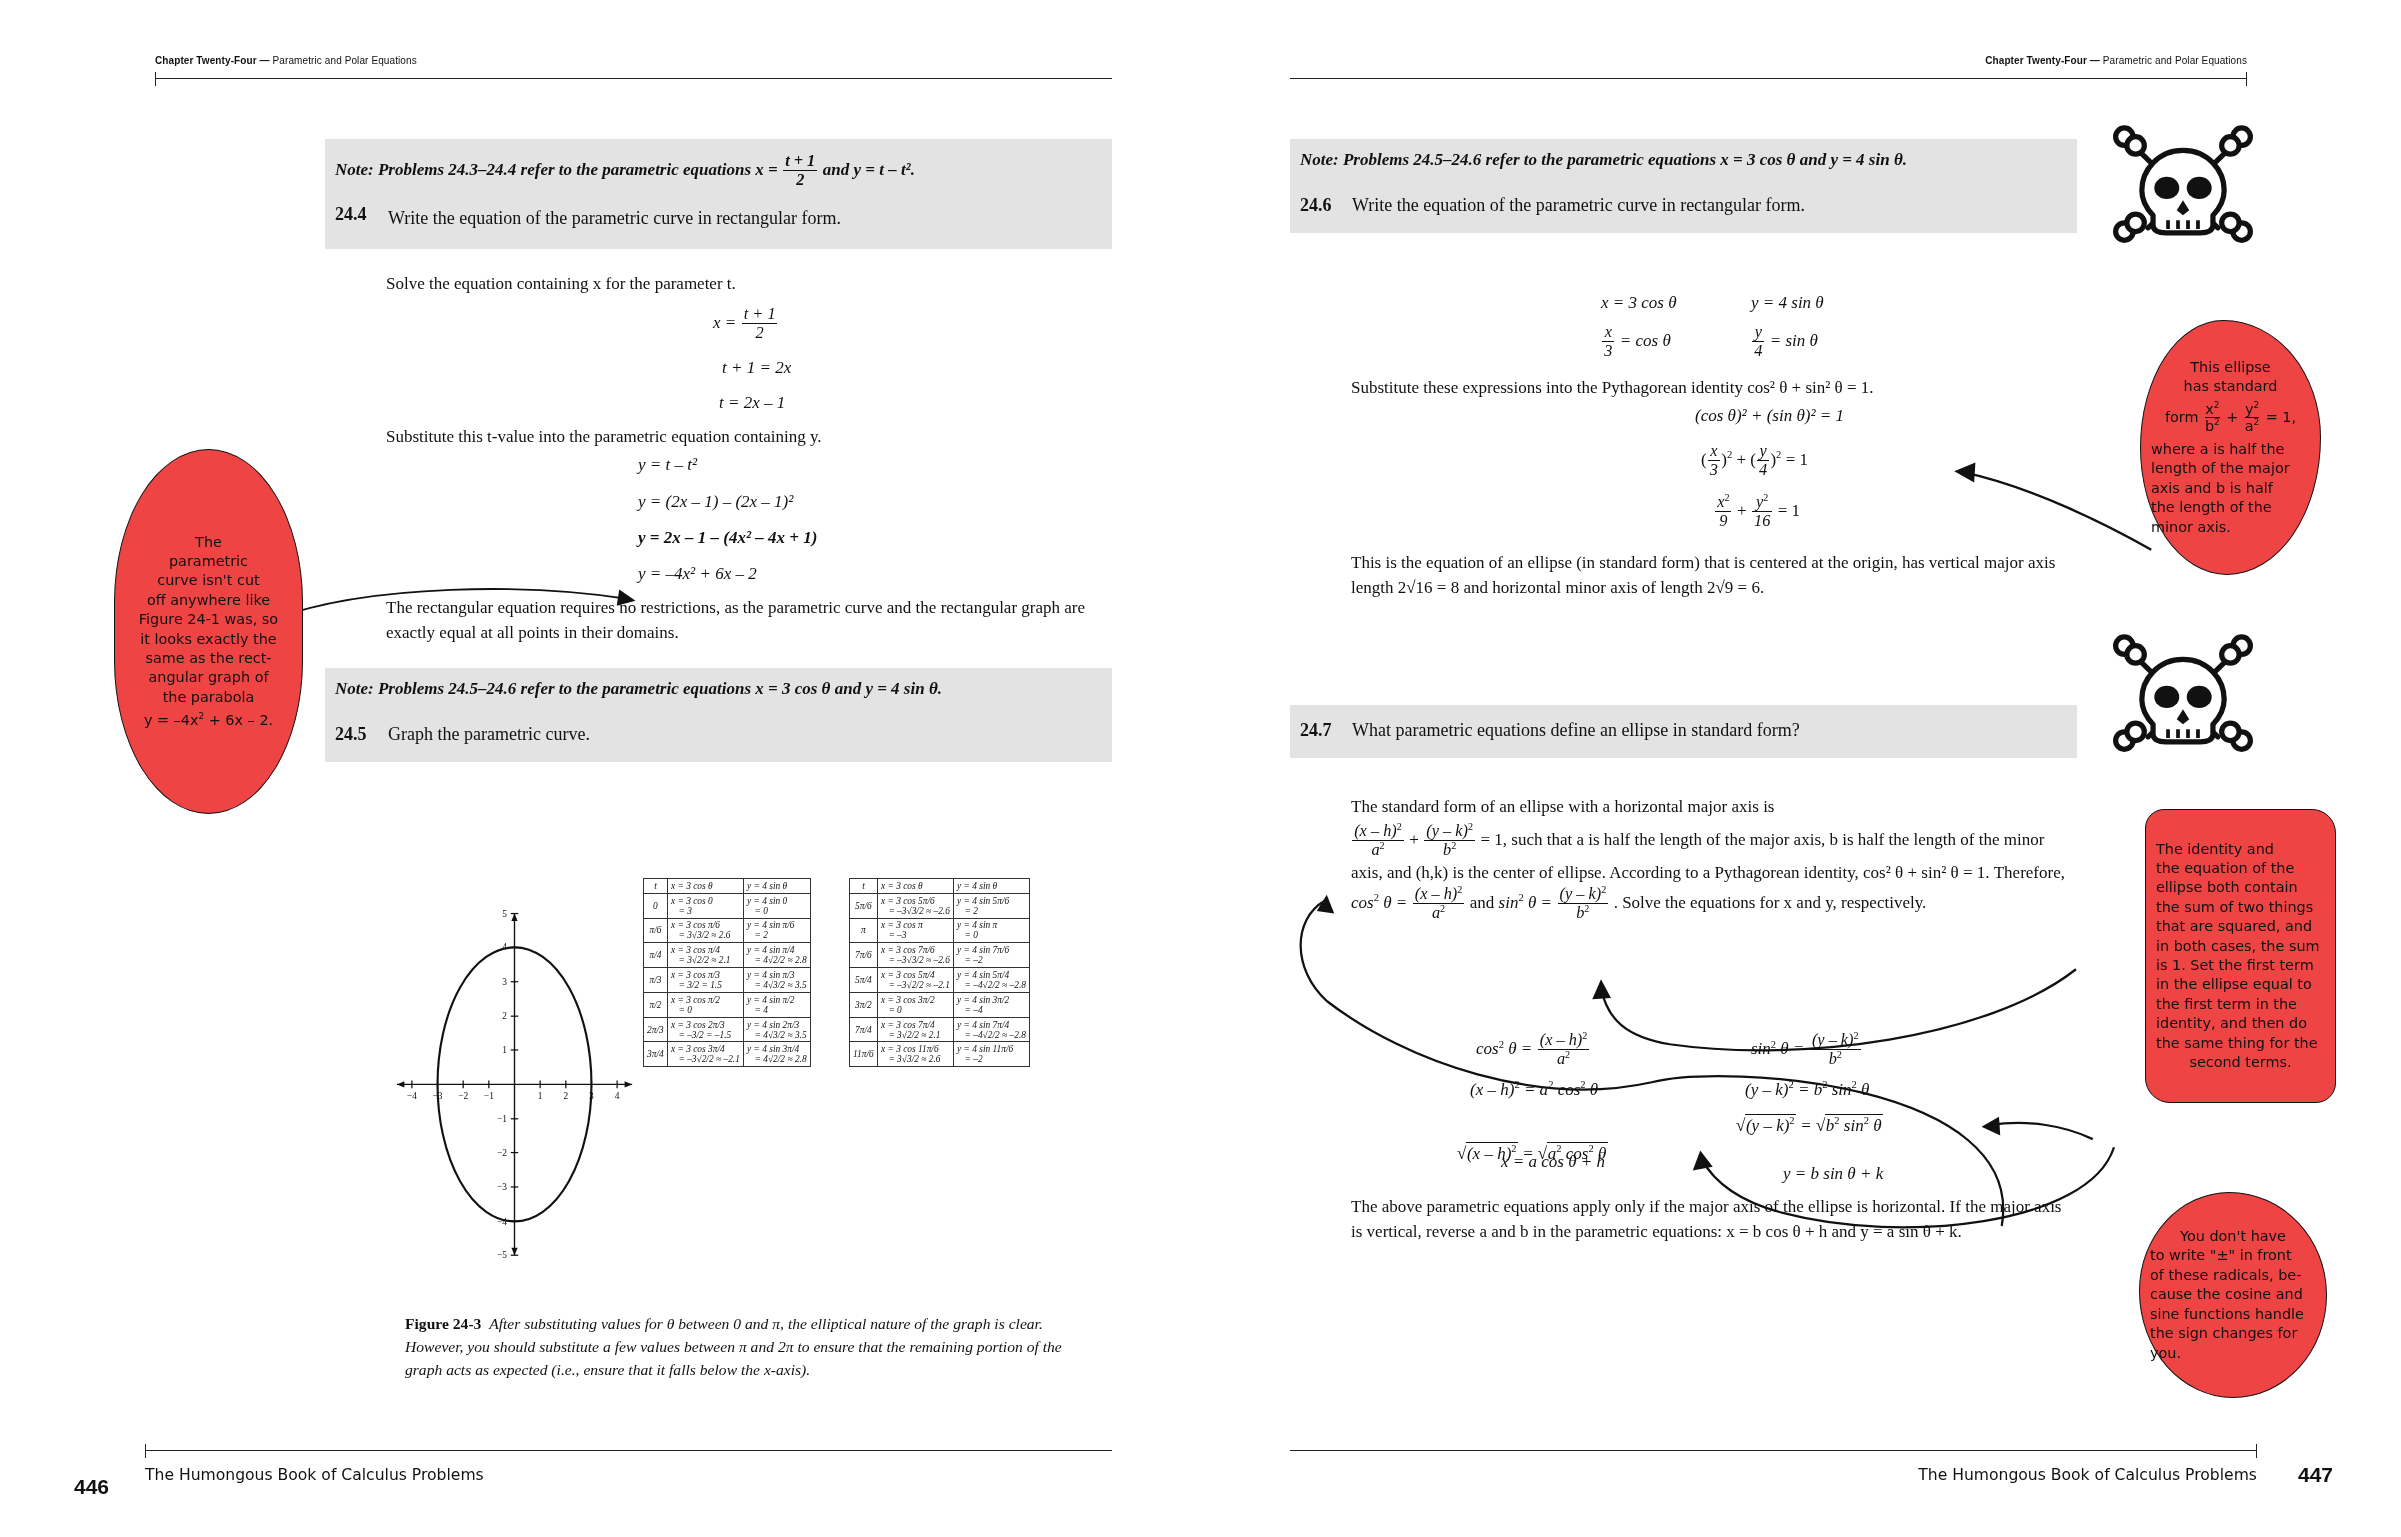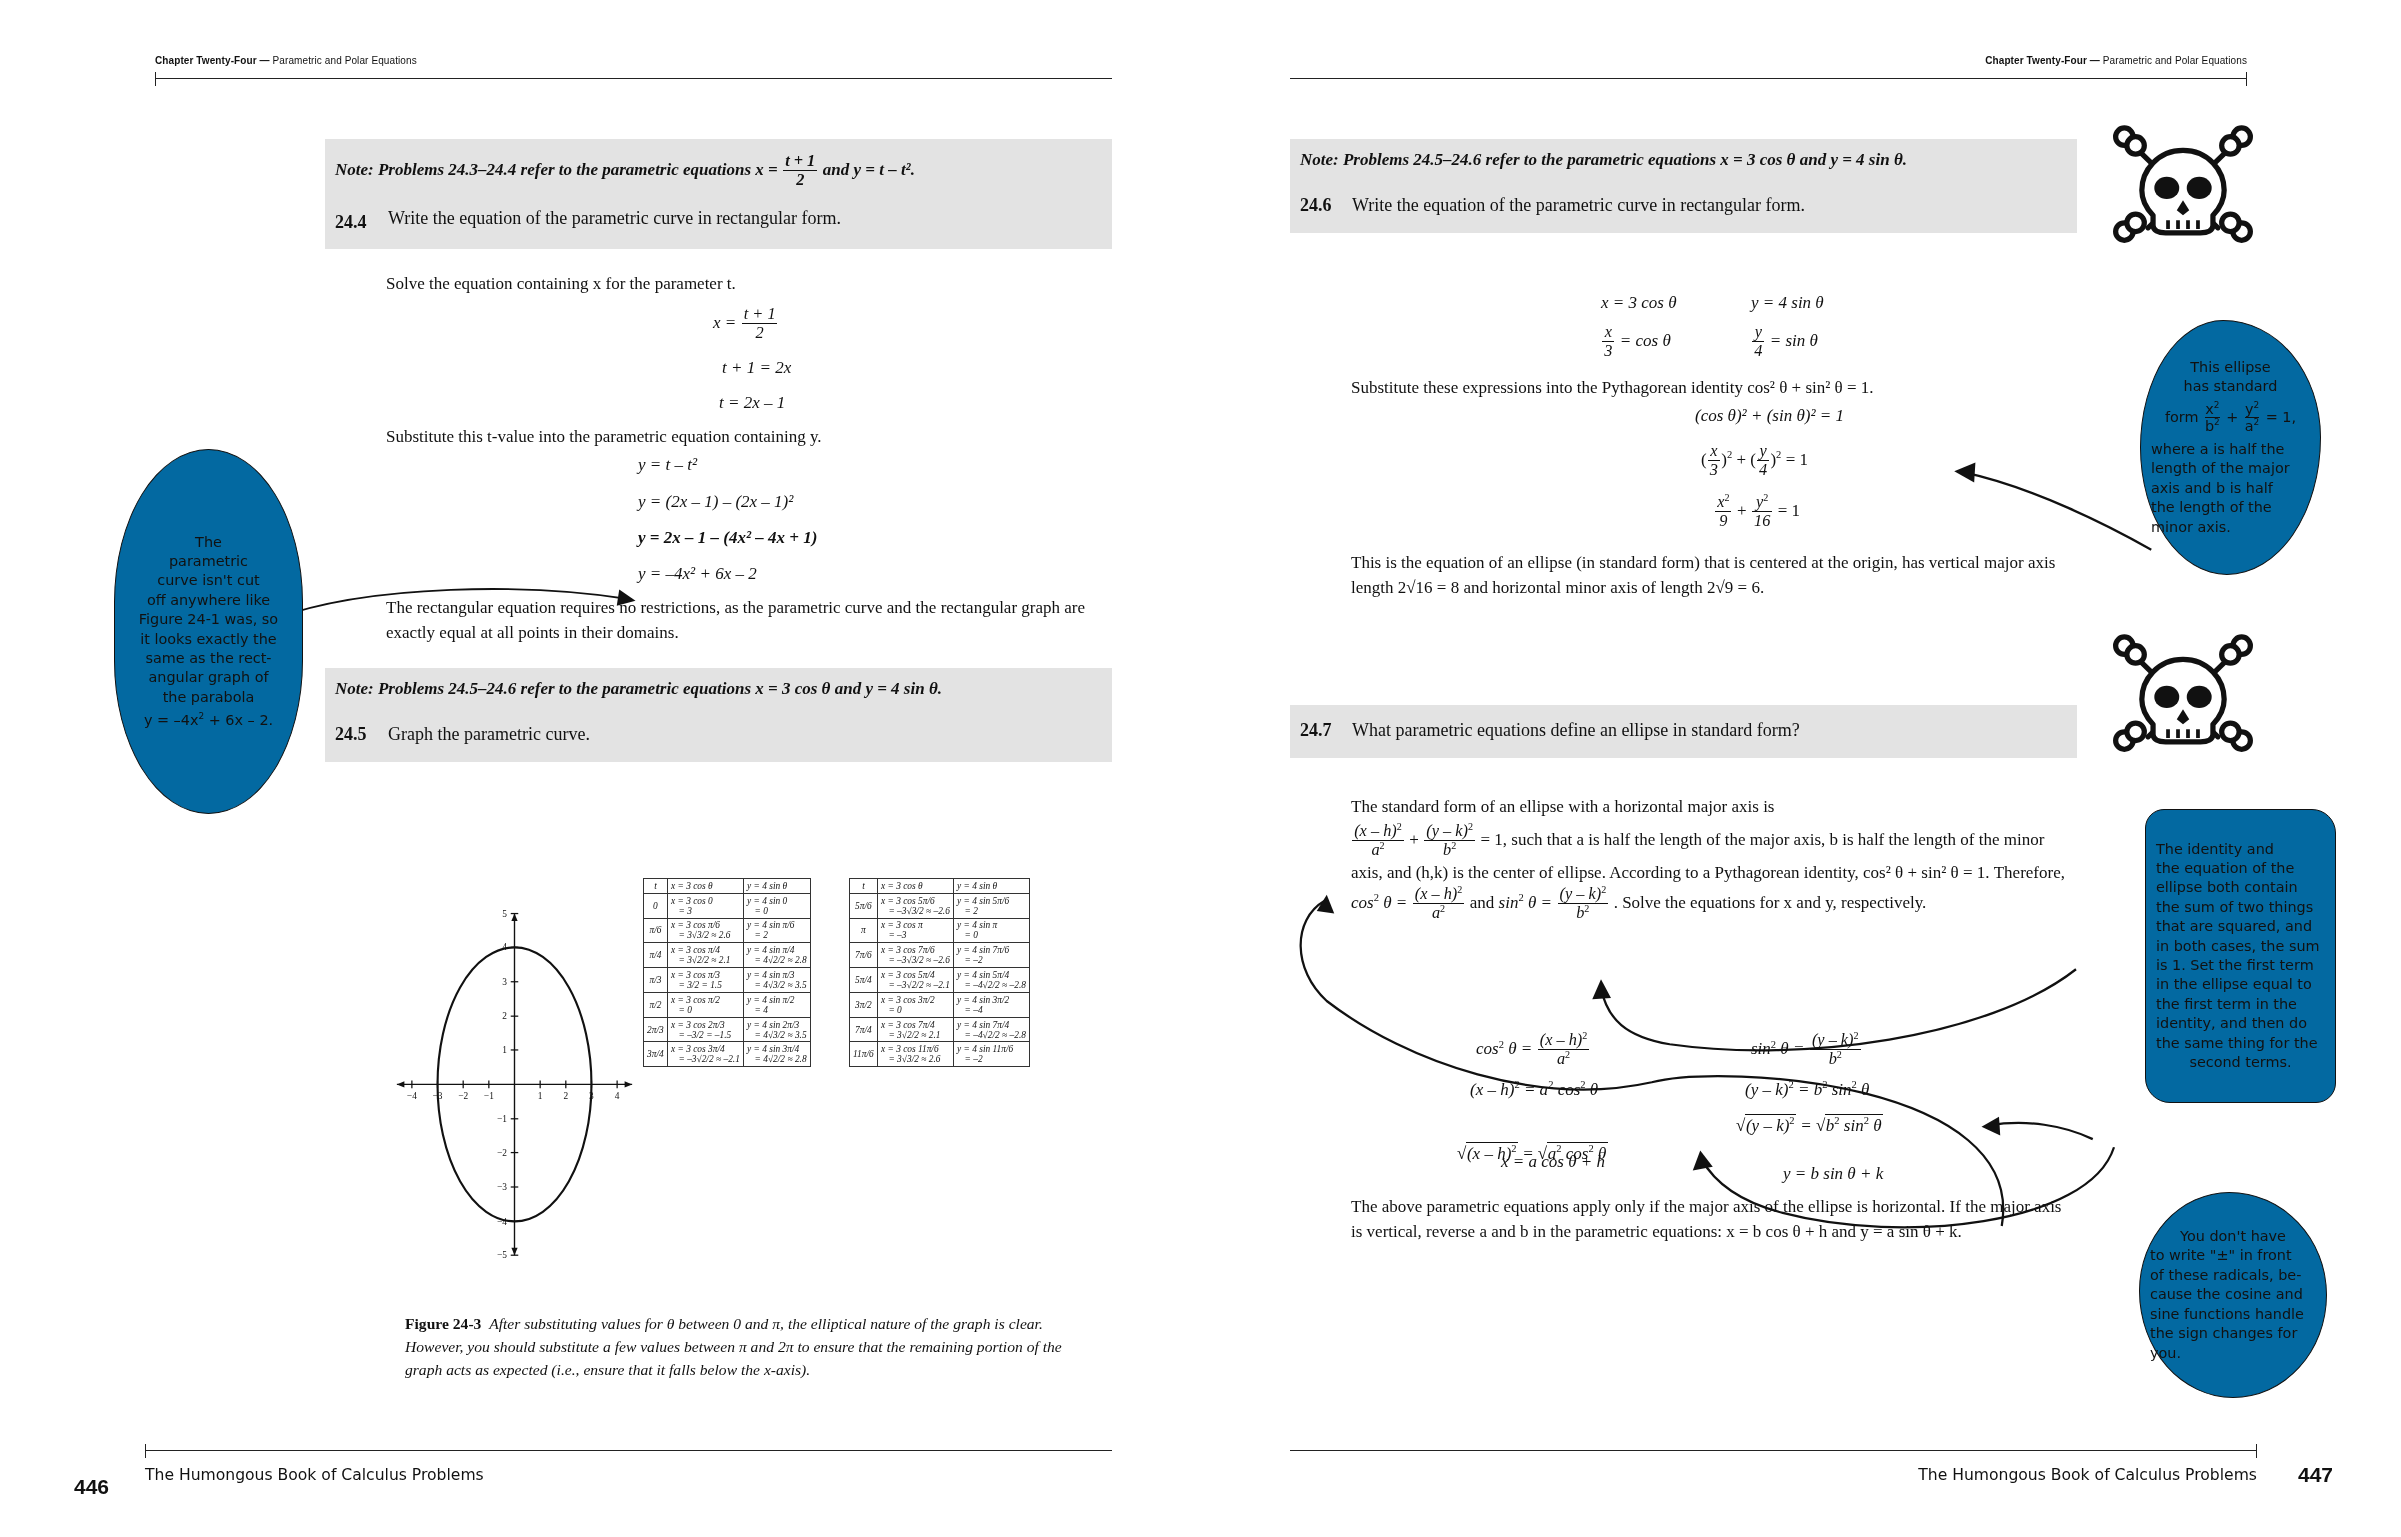--- a/index.html
+++ b/index.html
@@ -128,21 +128,21 @@
 
   
   .bubble{
     position:absolute;
     font-family:"DejaVu Sans", sans-serif;
     font-size:14.4px;
     line-height:19.4px;
     color:#111;
     text-align:center;
     border:1.6px solid #111;
-    background:#0369a1;
+    background:#ef4444;
     display:flex; align-items:center; justify-content:center;
     padding:8.8px 10px;
   }
   .bubble .inner{ width:100%; }
   .b-oval   { border-radius:50% / 42%; }
   .b-blob1  { border-radius:46% 54% 52% 48% / 50% 46% 54% 50%; }
   .b-blob2  { border-radius:19px 24px 20px 25px; }
   .b-blob3  { border-radius:48% 52% 50% 50% / 48% 50% 50% 52%; }
 
   .hsup{ font-size:.62em; vertical-align:super; }
@@ -179,21 +179,21 @@
     <b>Chapter Twenty-Four —</b><span> Parametric and Polar Equations</span>
   </div>
   <div class="rule left-cap" style="left:155px; top:78px; width:957px;"></div>
 
   <div class="probbox" style="left:325px; top:139px; width:787px; height:110px;"></div>
   <div class="note-line" style="left:335px; top:153px;">
     <span>Note: Problems 24.3–24.4 refer to the parametric equations x =</span>
     <span class="frac"><span>t + 1</span><span class="den">2</span></span>
     <span>and y = t – t².</span>
   </div>
-  <div class="prob-num" style="left:335px; top:212px;">24.4</div>
+  <div class="prob-num" style="left:335px; top:204px;">24.4</div>
   <div class="prob-text" style="left:388px; top:208px;">Write the equation of the parametric curve in rectangular form.</div>
 
   <div class="para" style="left:386px; top:271px; width:719px;">Solve the equation containing x for the parameter t.</div>
 
   <div class="eq" style="left:713px; top:306px;">
     <span>x =</span>
     <span class="frac"><span>t + 1</span><span class="den">2</span></span>
   </div>
   <div class="eq" style="left:722px; top:358px;">t + 1 = 2x</div>
   <div class="eq" style="left:719px; top:393px;">t = 2x – 1</div>

